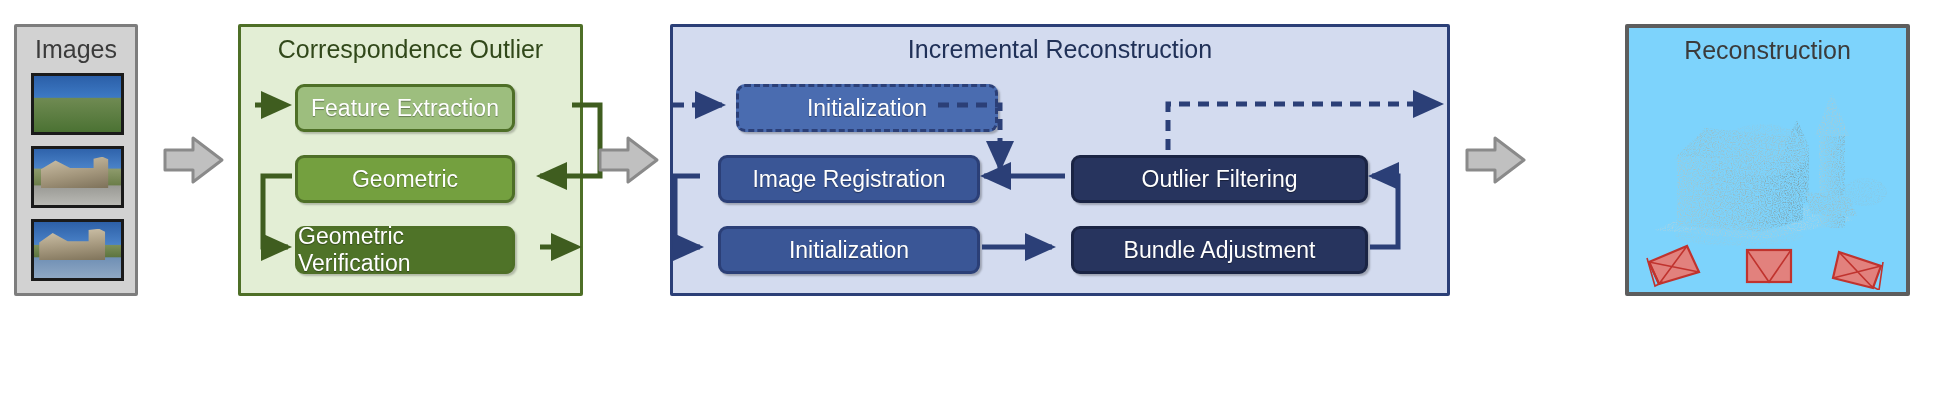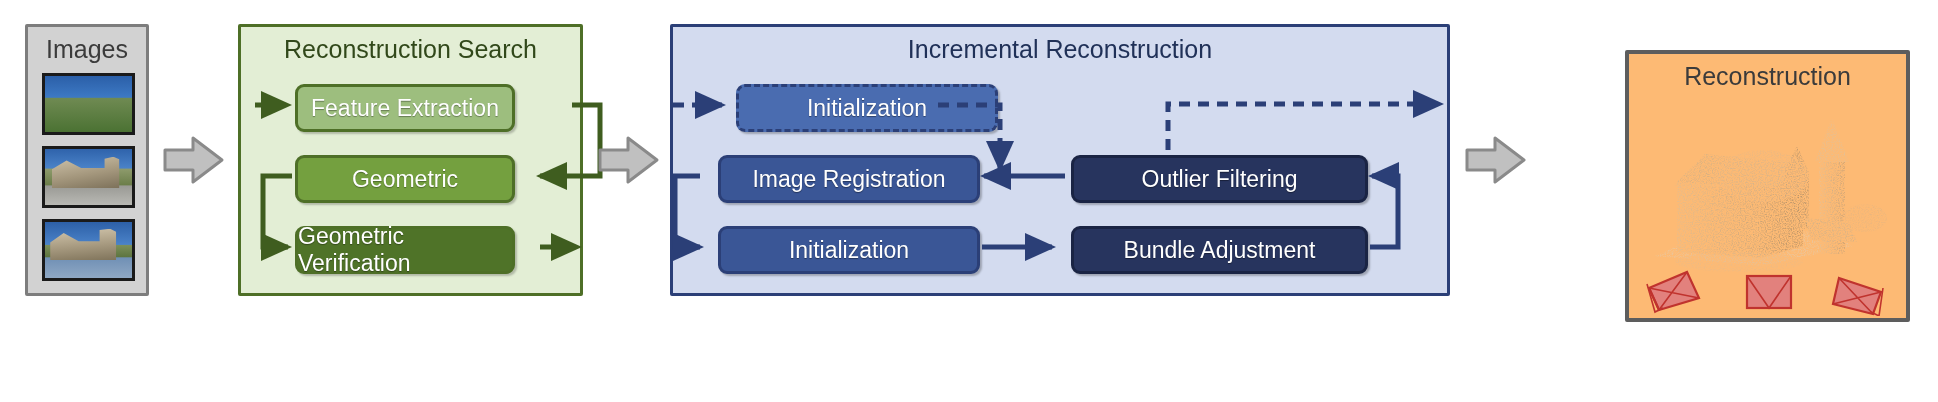--- a/index.html
+++ b/index.html
@@ -26,21 +26,21 @@
     position: absolute;
     left: 0;
     right: 0;
     text-align: center;
     font-weight: normal;
     white-space: nowrap;
   }
 
   
   #images-panel {
-    left: 25px;
+    left: 14px;
     top: 24px;
     width: 124px;
     height: 272px;
     background: #d2d2d2;
     border: 3px solid #7d7d7d;
     border-radius: 2px;
   }
   #images-title {
     top: 8px;
     font-size: 25px;
@@ -189,24 +189,23 @@
     background: #27345e;
     border: 3px solid #1a2444;
   }
 
   
   #recon-panel {
     left: 1625px;
     top: 24px;
     width: 285px;
     height: 272px;
-    background: #fdba74;
+    background: #7dd3fc;
     border: 4px solid #5d5d5d;
     border-radius: 2px;
-    margin-top: 26px;
   }
   #recon-title {
     top: 8px;
     font-size: 25px;
     color: #3b3b3b;
   }
   #pointcloud {
     position: absolute;
     left: 14px; top: 52px;
     width: 256px; height: 170px;
@@ -238,21 +237,21 @@
     </div>
     <div class="thumb" id="thumb1">
       <div class="photo-b"></div>
     </div>
     <div class="thumb" id="thumb2">
       <div class="photo-c"></div>
     </div>
   </div>
 
   <div class="panel" id="corr-panel">
-    <div class="panel-title" id="corr-title">Reconstruction Search</div>
+    <div class="panel-title" id="corr-title">Correspondence Outlier</div>
 
     <div class="gbox" id="gbox-fe">Feature Extraction</div>
     <div class="gbox" id="gbox-ma">Geometric</div>
     <div class="gbox" id="gbox-gv">Geometric Verification</div>
   </div>
 
   <div class="panel" id="incr-panel">
     <div class="panel-title" id="incr-title">Incremental Reconstruction</div>
 
     <div class="bbox" id="bbox-init">Initialization</div>

